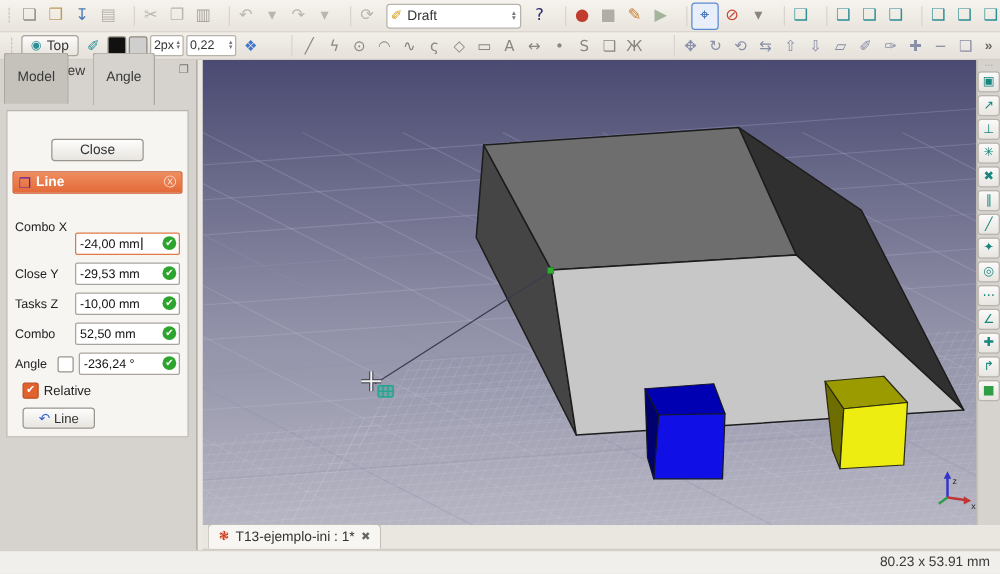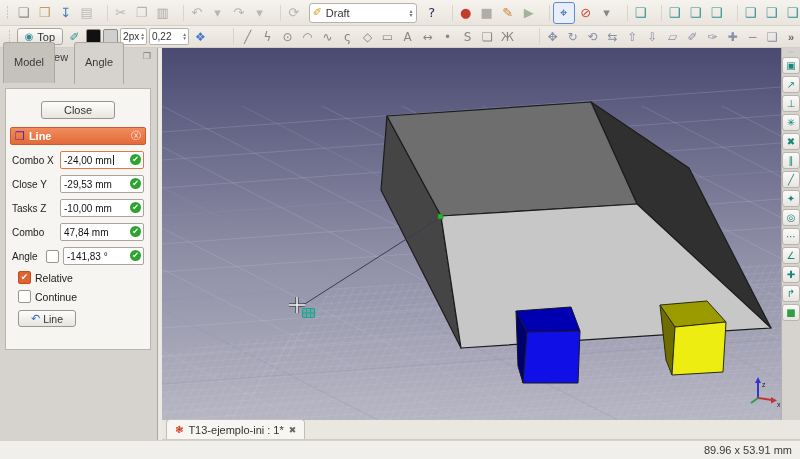--- a/index.html
+++ b/index.html
@@ -39,33 +39,33 @@
   #comboview{position:absolute;left:0;top:48px;width:158px;height:392px;background:#d6d3cf;
     box-sizing:border-box;border-right:1px solid #aaa59e;}
   #cv-title{font-size:11px;color:#3a3a3a;padding:3px 6px 1px 6px;display:flex;text-align:center;}
   #cv-dock{margin-left:auto;font-size:9px;color:#777;}
   #cv-tabs{display:flex;padding-left:3px;height:19px;align-items:flex-end;}
   .cvtab{font-size:11px;color:#3a3a3a;padding:13px 10px;border:1px solid #aca79f;border-bottom:none;
     border-radius:3px 3px 0 0;background:#c5c1bb;margin-right:19px;height:14px;}
   .cvtab.active{background:#d6d3cf;position:relative;top:1px;height:15px;}
   #taskframe{position:absolute;left:5px;top:40px;width:146px;height:262px;background:#f6f5f2;
     border:1px solid #b9b4ad;box-sizing:border-box;}
-  #close-btn{display:block;width:74px;height:18px;margin:12px auto 0 auto;font-size:11px;color:#333;
+  #close-btn{display:block;width:74px;height:18px;margin:22px auto 0 auto;font-size:11px;color:#333;
     background:linear-gradient(#fdfdfc,#e8e5e0);border:1px solid #9a958d;border-radius:3px;}
   #task-header{margin:8px 4px 0 4px;height:18px;background:linear-gradient(#f08d5e,#e36a38);
     border:1px solid #cf5a2e;border-radius:2px;display:flex;align-items:center;gap:4px;
     padding:0 4px;color:#fff;font-size:11px;font-weight:bold;box-sizing:border-box;}
   #task-header .ticon{color:#551d9e;font-size:11px;font-weight:normal;}
   #task-header .tclose{margin-left:auto;font-size:10px;font-weight:normal;color:#ffe9de;}
   .frow{display:flex;align-items:center;gap:4px;margin:6px 6px 0 6px;}
   .flabel{width:44px;font-size:10px;color:#222;flex:none;}
   .flabel.short{width:30px;}
   .finput{flex:1;height:16px;background:#fff;border:1px solid #a9a49d;border-radius:2px;
     position:relative;display:flex;align-items:center;padding:0 14px 0 3px;font-size:10px;color:#111;}
-  .finput.focus{border-color:#e07a45;}
+  .finput.focus{border-color:#e07a45;margin-top:25px;}
   .caret{display:inline-block;width:1px;height:10px;background:#222;margin-left:1px;}
   .okbadge{position:absolute;right:2px;top:2px;width:11px;height:11px;border-radius:50%;
     background:#2da42d;color:#fff;font-size:8px;line-height:11px;text-align:center;}
   .chkbox{width:11px;height:11px;border:1px solid #9a958e;background:#fff;border-radius:2px;flex:none;
     font-size:9px;line-height:11px;text-align:center;color:#fff;}
   .chkbox.checked{background:#e0622e;border-color:#bf4f20;}
   .cklabel{font-size:10.5px;color:#222;}
   #undo-btn{margin:7px 0 0 12px;width:58px;height:17px;font-size:10.5px;color:#333;
     background:linear-gradient(#fdfdfc,#e8e5e0);border:1px solid #9a958d;border-radius:3px;
     display:flex;align-items:center;justify-content:center;gap:3px;}
@@ -369,39 +369,35 @@
     <div class="frow">
       <span class="flabel">Tasks Z</span>
       <span class="finput">
         <span>-10,00 mm</span>
         <span class="okbadge glyph">✔</span>
       </span>
     </div>
     <div class="frow">
       <span class="flabel">Combo</span>
       <span class="finput">
-        <span>47,84 mm</span>
+        <span>52,50 mm</span>
         <span class="okbadge glyph">✔</span>
       </span>
     </div>
     <div class="frow">
       <span class="flabel short">Angle</span>
       <span class="chkbox"></span>
       <span class="finput">
-        <span>-141,83 °</span>
+        <span>-236,24 °</span>
         <span class="okbadge glyph">✔</span>
       </span>
     </div>
     <div class="frow" style="margin-left:12px;">
       <span class="chkbox checked glyph">✔</span>
       <span class="cklabel">Relative</span>
-    </div>
-    <div class="frow" style="margin-left:12px;">
-      <span class="chkbox"></span>
-      <span class="cklabel">Continue</span>
     </div>
     <button id="undo-btn">
       <span class="glyph">↶</span>
       <span>Line</span>
     </button>
   </div>
 </div>
 
 <div id="viewport">
 <svg width="619" height="372" viewBox="0 0 619 372">
@@ -555,14 +551,14 @@
 
 <div id="tabbar">
   <div id="doc-tab">
     <span class="ficon glyph">❃</span>
     <span>T13-ejemplo-ini : 1*</span>
     <span class="tclose glyph">✖</span>
   </div>
 </div>
 
 <div id="statusbar">
-  <span id="status-dim">89.96 x 53.91 mm</span>
+  <span id="status-dim">80.23 x 53.91 mm</span>
 </div>
 
 </body></html>

